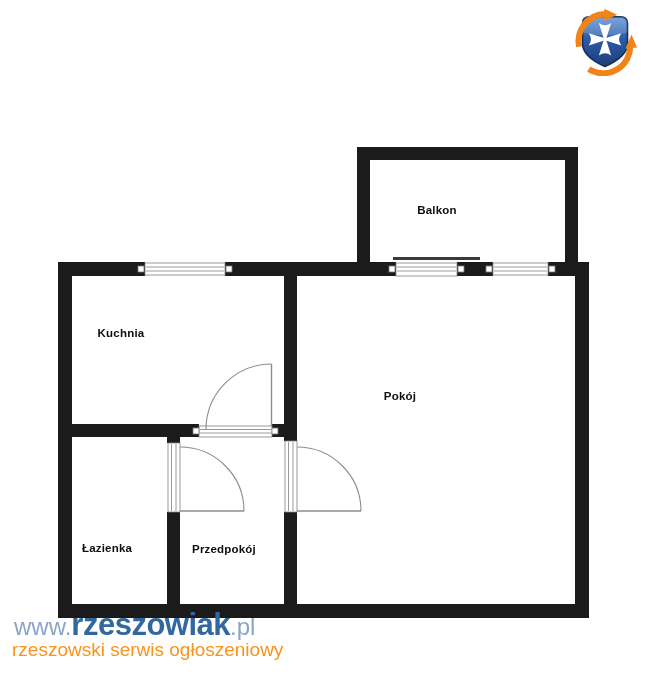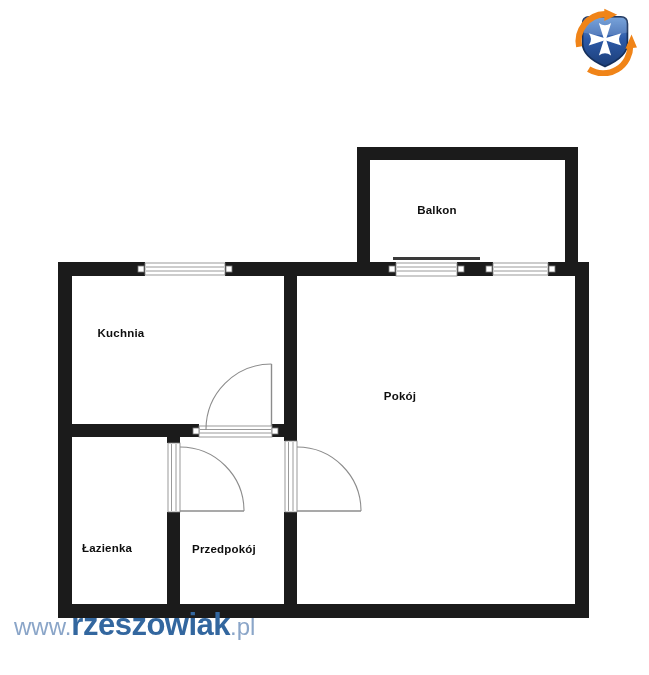--- a/index.html
+++ b/index.html
@@ -135,14 +135,15 @@
         <path d="M49,1 L68,10 L49,19 Z" fill="#f08418"></path>
         <path d="M26,90 A40,40 0 0 0 87,53" fill="none" stroke="#f08418" stroke-width="9"></path>
         <path d="M80,60 L97,58 L89,39 Z" fill="#f08418"></path>
       </g>
     </g>
   </svg>
 
   <div class="wm-line1">
     <span class="wm-prefix">www.</span><span class="wm-brand">rzeszowiak</span><span class="wm-suffix">.pl</span>
   </div>
+  <div class="wm-tagline">rzeszowski serwis ogłoszeniowy</div>
 
 </div>
 
 </body></html>

